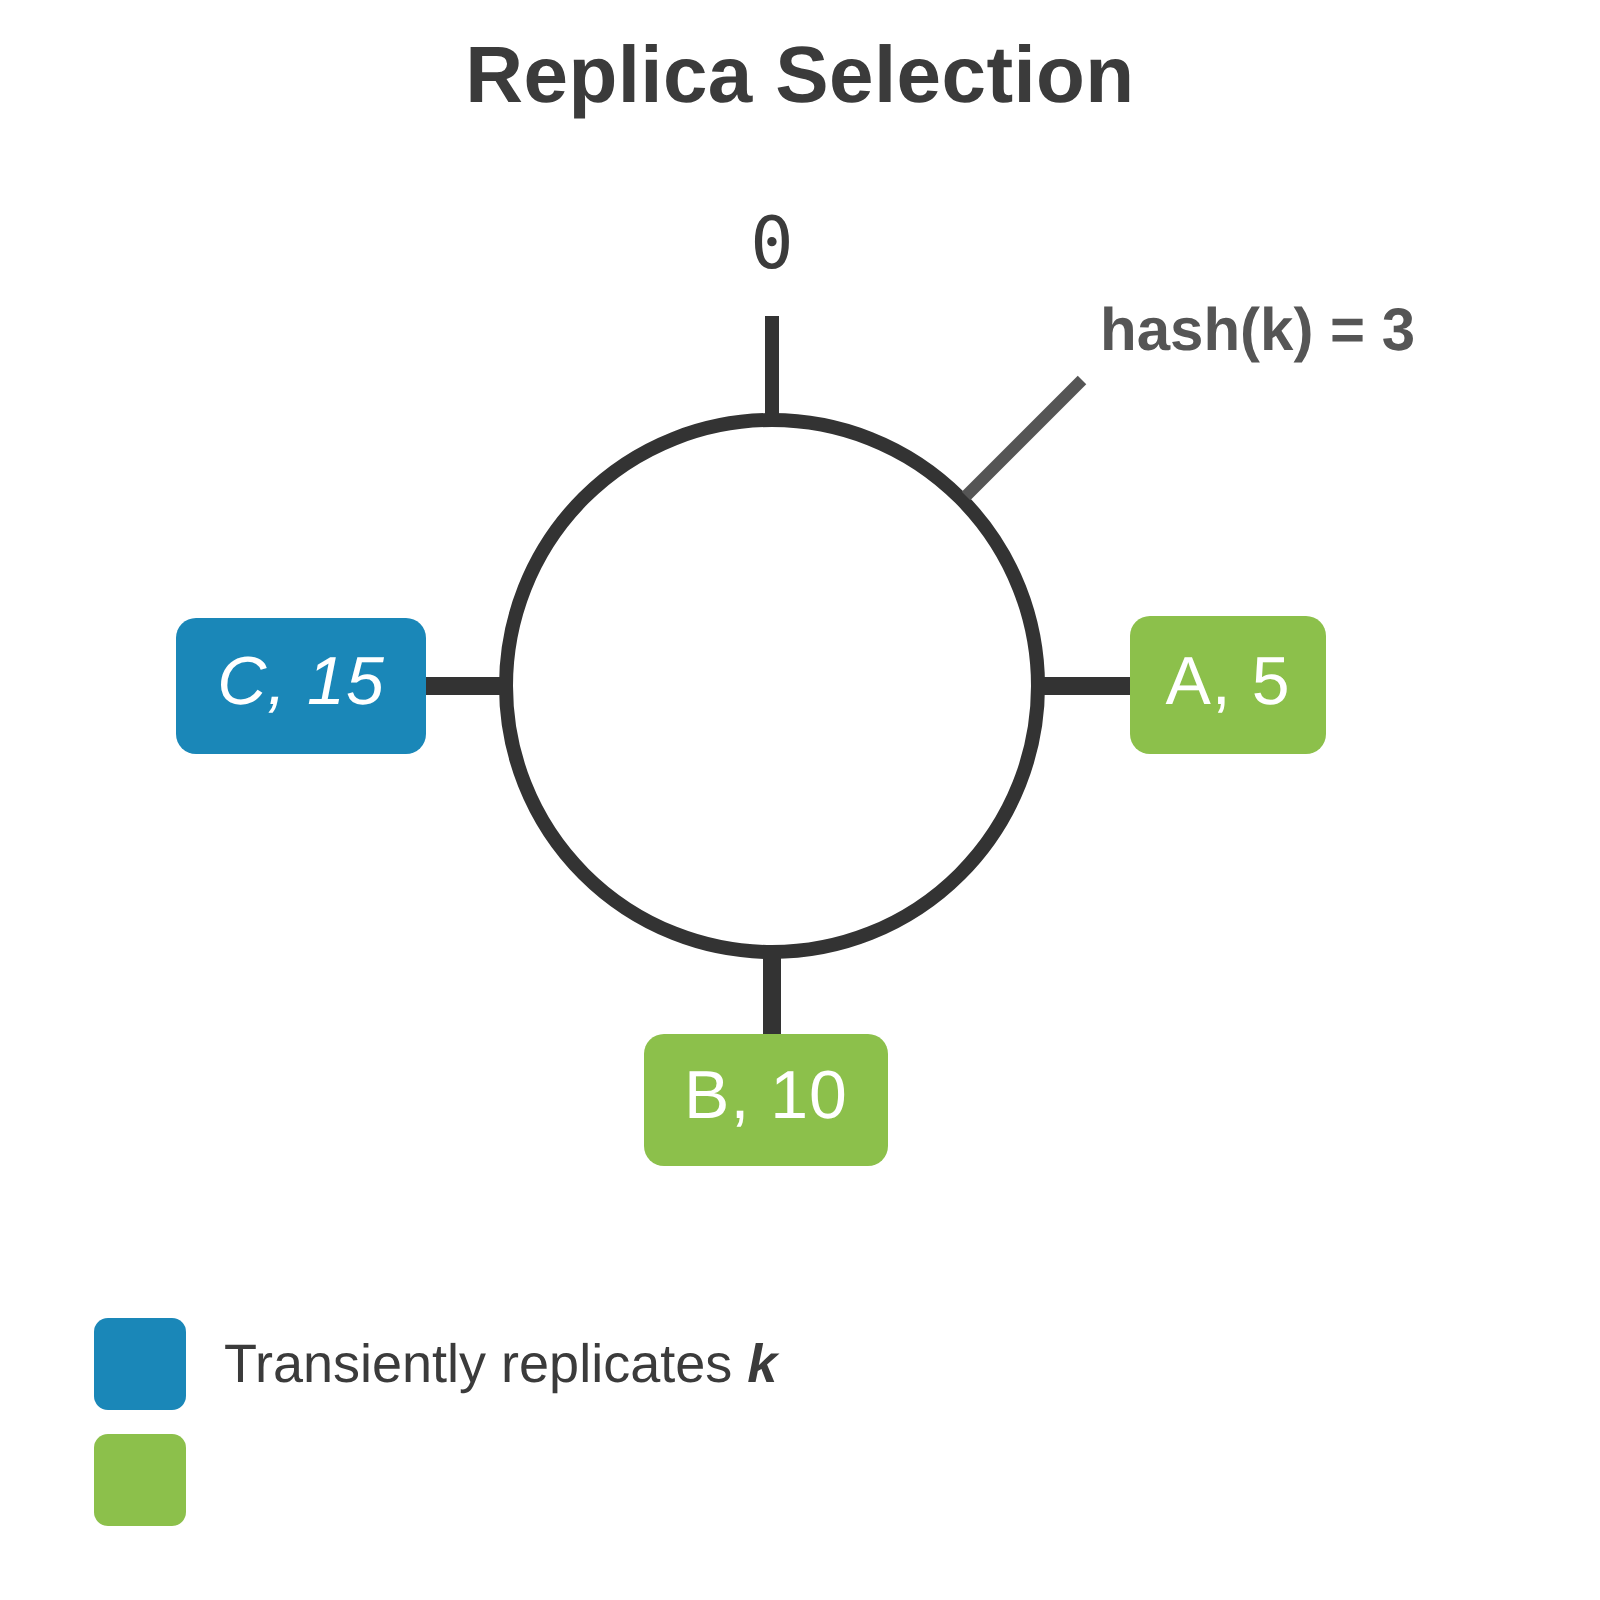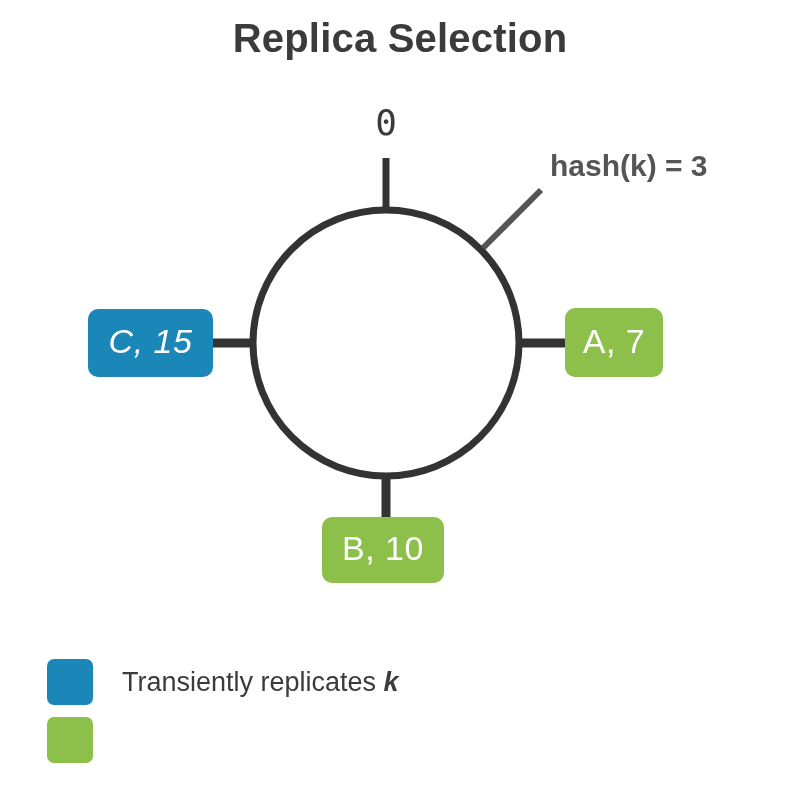--- a/index.html
+++ b/index.html
@@ -97,21 +97,21 @@
     align-items: center;
     height: 58px;
   }
   .legend-swatch {
     width: 46px;
     height: 46px;
     border-radius: 7px;
     flex: 0 0 auto;
   }
   .legend-text {
-    margin-left: 29px;
+    margin-left: 19px;
     font-size: 27px;
     color: #3b3b3b;
     white-space: nowrap;
   }
   .legend-key {
     font-weight: 700;
     font-style: italic;
     font-size: 27px;
   }
 </style>
@@ -139,21 +139,21 @@
 
   <div class="zero-label">0</div>
 
   <div class="hash-label">hash(k) = 3</div>
 
   <div class="node-box" id="node-c" style="background: rgb(26, 135, 184); font-style: italic;">
     <span>C, 15</span>
   </div>
 
   <div class="node-box" id="node-a" style="background: rgb(140, 192, 75);">
-    <span>A, 7</span>
+    <span>A, 5</span>
   </div>
 
   <div class="node-box" id="node-b" style="background: rgb(140, 192, 75);">
     <span>B, 10</span>
   </div>
 
   <div class="legend">
     <div class="legend-row">
       <div class="legend-swatch" id="legend-swatch-0" style="background: rgb(26, 135, 184);"></div>
       <div class="legend-text">

